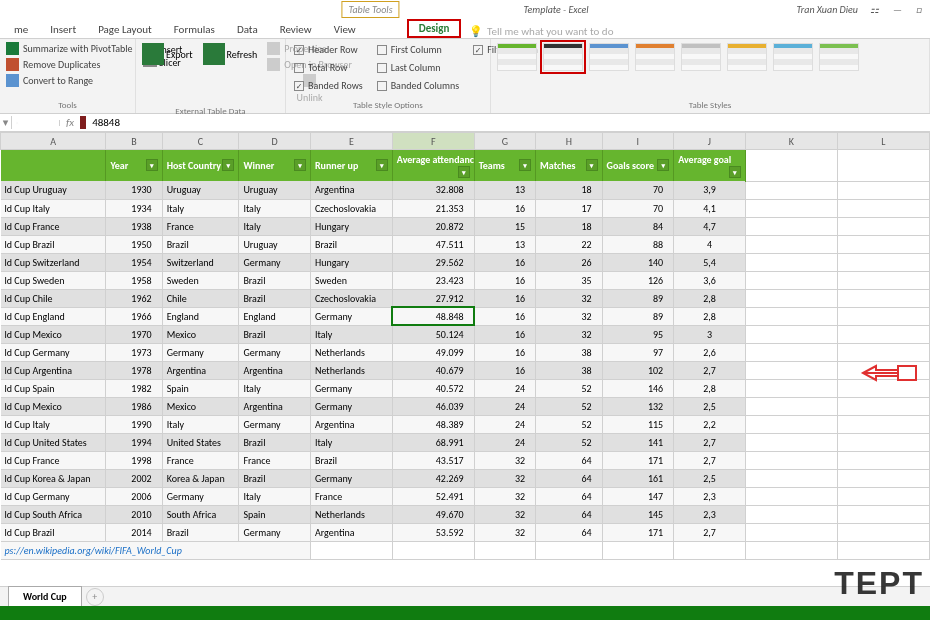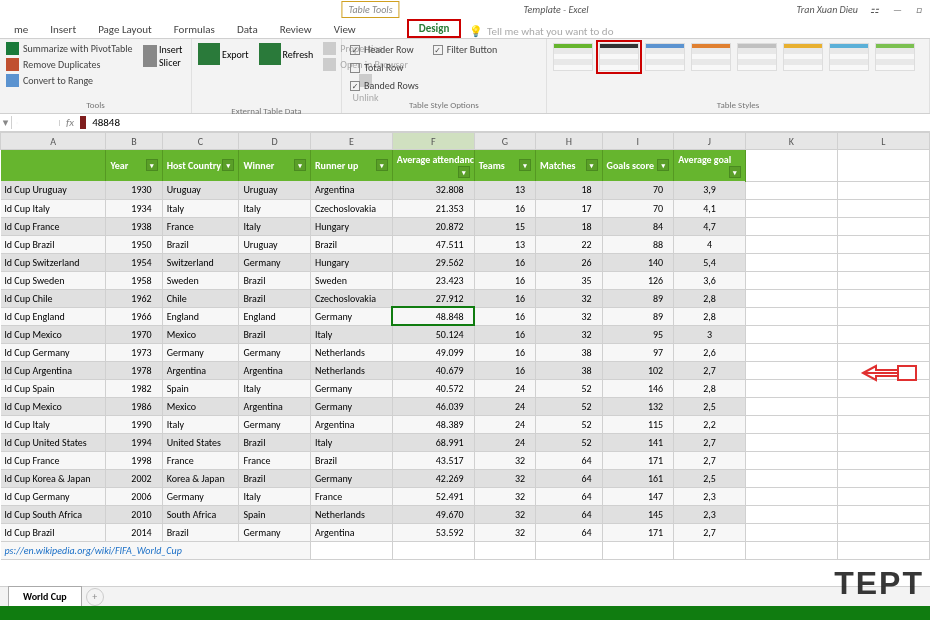--- a/index.html
+++ b/index.html
@@ -100,21 +100,21 @@
   <span class="tab">Review</span>
   <span class="tab">View</span>
   <span class="tab design">Design</span>
   <span class="tell-me">
     <span>💡</span>
     <span>Tell me what you want to do</span>
   </span>
 </div>
 
 <div class="ribbon">
-  <div class="ribbon-group" style="width:192px;justify-content:space-between;">
+  <div class="ribbon-group" style="width:136px;justify-content:space-between;">
     <div class="content">
       <div class="vstack">
         <div class="ribbon-item">
             <span class="ribbon-icon" style="background:#1a7a3a;"></span>
             <span>Summarize with PivotTable</span>
           </div>
         <div class="ribbon-item">
             <span class="ribbon-icon" style="background:#c05030;"></span>
             <span>Remove Duplicates</span>
           </div>
@@ -166,20 +166,34 @@
             <span class="box">✓</span>
             <span>Header Row</span>
           </label>
         <label class="checkbox">
             <span class="box"></span>
             <span>Total Row</span>
           </label>
         <label class="checkbox">
             <span class="box">✓</span>
             <span>Banded Rows</span>
+          </label>
+      </div>
+      <div class="vstack">
+        <label class="checkbox">
+            <span class="box"></span>
+            <span>First Column</span>
+          </label>
+        <label class="checkbox">
+            <span class="box"></span>
+            <span>Last Column</span>
+          </label>
+        <label class="checkbox">
+            <span class="box"></span>
+            <span>Banded Columns</span>
           </label>
       </div>
       <div class="vstack">
         <label class="checkbox">
             <span class="box">✓</span>
             <span>Filter Button</span>
           </label>
       </div>
     </div>
     <div class="label">Table Style Options</div>

